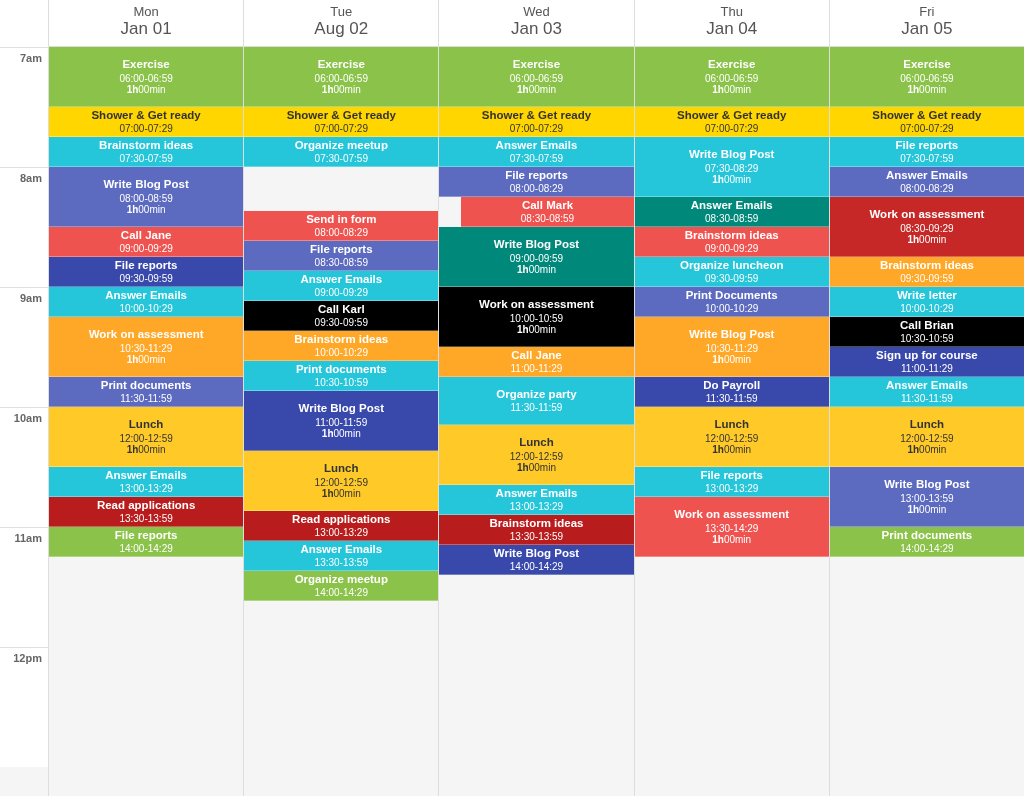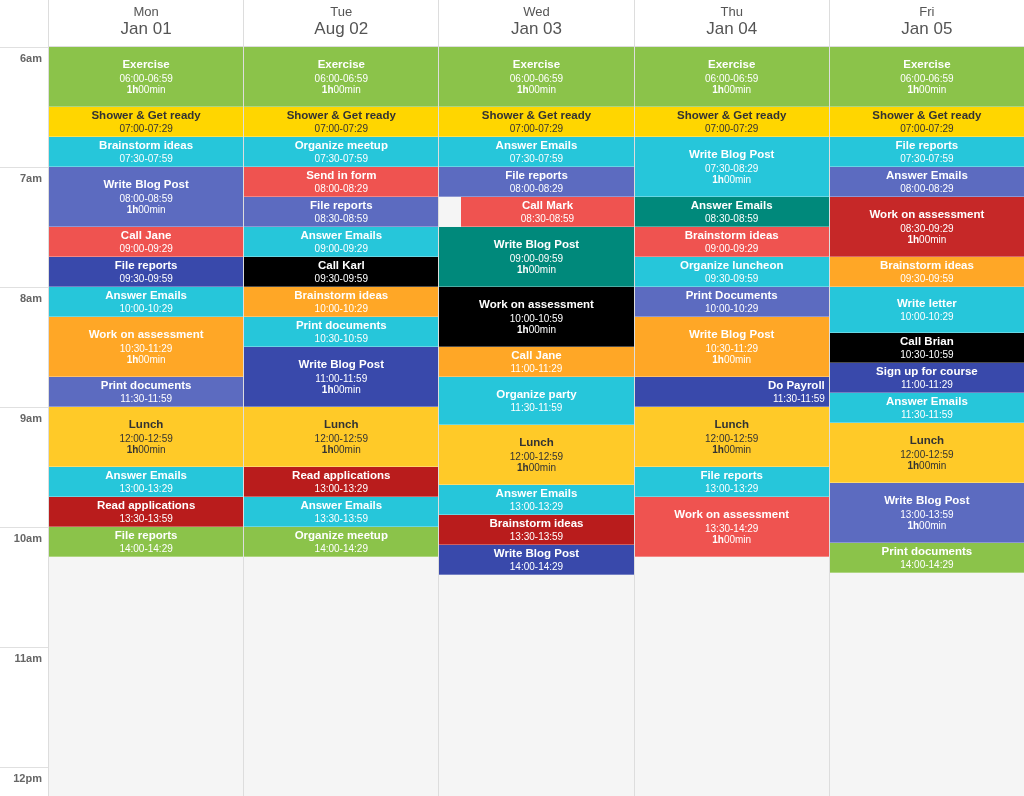--- a/index.html
+++ b/index.html
@@ -127,21 +127,20 @@
     .c-amber { background-color: #ffca28; color: #333; }
     .c-indigo { background-color: #3949ab; }
     .c-dark-red { background-color: #c62828; }
   </style>
 </head>
 <body>
 
 <div class="calendar-container">
   <div class="time-column">
     <div class="time-header"></div>
-    <div class="time-slot">6am</div>
     <div class="time-slot">7am</div>
     <div class="time-slot">8am</div>
     <div class="time-slot">9am</div>
     <div class="time-slot">10am</div>
     <div class="time-slot">11am</div>
     <div class="time-slot">12pm</div>
 
   </div>
 
   <div class="days-grid">
@@ -234,21 +233,21 @@
             <span class="event-duration"><strong>1h</strong>00min</span>
           </div>
           <div class="event-block c-yellow c-yellow-text" style="height: 30px; min-height: 30px; flex-shrink: 0;">
             <span class="event-title">Shower &amp; Get ready</span>
             <span class="event-time">07:00-07:29</span>
           </div>
           <div class="event-block c-teal" style="height: 30px; min-height: 30px; flex-shrink: 0;">
             <span class="event-title">Organize meetup</span>
             <span class="event-time">07:30-07:59</span>
           </div>
-          <div class="event-block c-red" style="height: 30px; min-height: 30px; flex-shrink: 0;">
+          <div class="event-block c-red" style="height: 30px; min-height: 30px; flex-shrink: 0; margin-top: 44px;">
             <span class="event-title">Send in form</span>
             <span class="event-time">08:00-08:29</span>
           </div>
           <div class="event-block c-blue" style="height: 30px; min-height: 30px; flex-shrink: 0;">
             <span class="event-title">File reports</span>
             <span class="event-time">08:30-08:59</span>
           </div>
           <div class="event-block c-teal" style="height: 30px; min-height: 30px; flex-shrink: 0;">
             <span class="event-title">Answer Emails</span>
             <span class="event-time">09:00-09:29</span>
@@ -375,21 +374,21 @@
           </div>
           <div class="event-block c-blue" style="height: 30px; min-height: 30px; flex-shrink: 0;">
             <span class="event-title">Print Documents</span>
             <span class="event-time">10:00-10:29</span>
           </div>
           <div class="event-block c-orange" style="height: 60px; min-height: 60px; flex-shrink: 0;">
             <span class="event-title">Write Blog Post</span>
             <span class="event-time">10:30-11:29</span>
             <span class="event-duration"><strong>1h</strong>00min</span>
           </div>
-          <div class="event-block c-indigo" style="height: 30px; min-height: 30px; flex-shrink: 0; align-items: flex-end;">
+          <div class="event-block c-indigo" style="height: 30px; min-height: 30px; flex-shrink: 0;">
             <span class="event-title">Do Payroll</span>
             <span class="event-time">11:30-11:59</span>
           </div>
           <div class="event-block c-amber c-yellow-text" style="height: 60px; min-height: 60px; flex-shrink: 0;">
             <span class="event-title">Lunch</span>
             <span class="event-time">12:00-12:59</span>
             <span class="event-duration"><strong>1h</strong>00min</span>
           </div>
           <div class="event-block c-teal" style="height: 30px; min-height: 30px; flex-shrink: 0;">
             <span class="event-title">File reports</span>
@@ -421,21 +420,21 @@
           </div>
           <div class="event-block c-dark-red" style="height: 60px; min-height: 60px; flex-shrink: 0;">
             <span class="event-title">Work on assessment</span>
             <span class="event-time">08:30-09:29</span>
             <span class="event-duration"><strong>1h</strong>00min</span>
           </div>
           <div class="event-block c-orange" style="height: 30px; min-height: 30px; flex-shrink: 0;">
             <span class="event-title">Brainstorm ideas</span>
             <span class="event-time">09:30-09:59</span>
           </div>
-          <div class="event-block c-teal" style="height: 46px; min-height: 30px; flex-shrink: 0;">
+          <div class="event-block c-teal" style="height: 30px; min-height: 30px; flex-shrink: 0;">
             <span class="event-title">Write letter</span>
             <span class="event-time">10:00-10:29</span>
           </div>
           <div class="event-block c-pink" style="height: 30px; min-height: 30px; flex-shrink: 0;">
             <span class="event-title">Call Brian</span>
             <span class="event-time">10:30-10:59</span>
           </div>
           <div class="event-block c-indigo" style="height: 30px; min-height: 30px; flex-shrink: 0;">
             <span class="event-title">Sign up for course</span>
             <span class="event-time">11:00-11:29</span>

